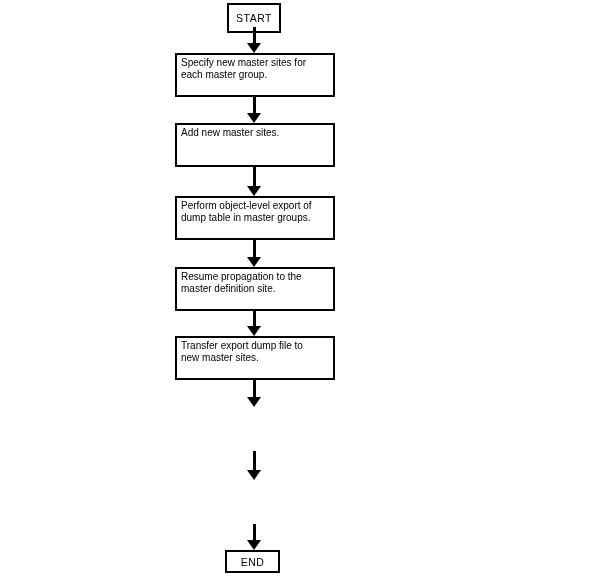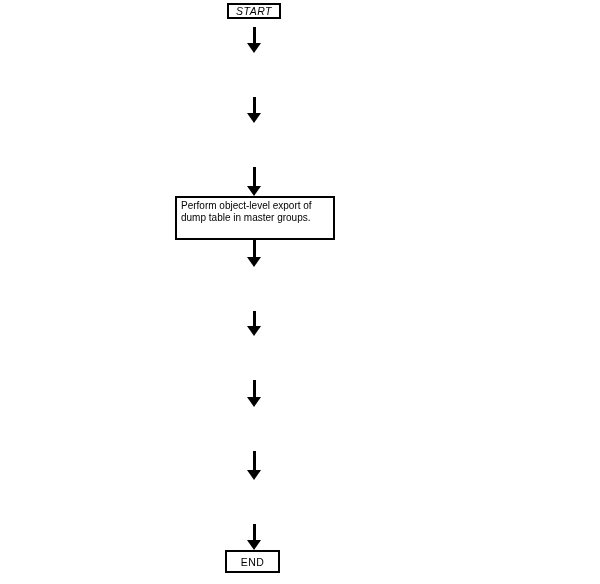--- a/index.html
+++ b/index.html
@@ -20,21 +20,21 @@
     position: absolute;
     box-sizing: border-box;
     border: 2px solid var(--line, #000000);
     background: #ffffff;
     display: flex;
     align-items: center;
     justify-content: center;
     font-size: 10.5px;
     letter-spacing: 0.5px;
   }
-  .terminal.start { left: 227px; top: 3px;   width: 54px; height: 16px; font-style: italic; }
+  .terminal.start { left: 227px; top: 3px;   width: 54px; height: 30px; }
   .terminal.end   { left: 225px; top: 550px; width: 55px; height: 23px; }
   .step {
     position: absolute;
     left: 175px;
     width: 160px;
     height: 44px;
     box-sizing: border-box;
     border: 2px solid var(--line, #000000);
     background: #ffffff;
     padding: 2px 4px;
@@ -73,48 +73,63 @@
 
   <div class="terminal start">
     <span>START</span>
   </div>
 
   <div class="arrow" style="top:27px;height:26px">
     <div class="shaft"></div>
     <div class="head"></div>
   </div>
 
+  <div class="step" style="top:53px">
+    <span class="step-label">Specify new master sites for
+each master group.</span>
+  </div>
 
   <div class="arrow" style="top:97px;height:26px">
     <div class="shaft"></div>
     <div class="head"></div>
   </div>
 
+  <div class="step" style="top:123px">
+    <span class="step-label">Add new master sites.</span>
+  </div>
 
   <div class="arrow" style="top:167px;height:29px">
     <div class="shaft"></div>
     <div class="head"></div>
   </div>
 
   <div class="step" style="top:196px">
     <span class="step-label">Perform object-level export of
 dump table in master groups.</span>
   </div>
 
   <div class="arrow" style="top:240px;height:27px">
     <div class="shaft"></div>
     <div class="head"></div>
   </div>
 
+  <div class="step" style="top:267px">
+    <span class="step-label">Resume propagation to the
+master definition site.</span>
+  </div>
 
   <div class="arrow" style="top:311px;height:25px">
     <div class="shaft"></div>
     <div class="head"></div>
   </div>
 
+  <div class="step" style="top:336px">
+    <span class="step-label">Transfer export dump file to
+new master sites.</span>
+  </div>
 
   <div class="arrow" style="top:380px;height:27px">
     <div class="shaft"></div>
     <div class="head"></div>
   </div>
 
 
   <div class="arrow" style="top:451px;height:29px">
     <div class="shaft"></div>
     <div class="head"></div>

